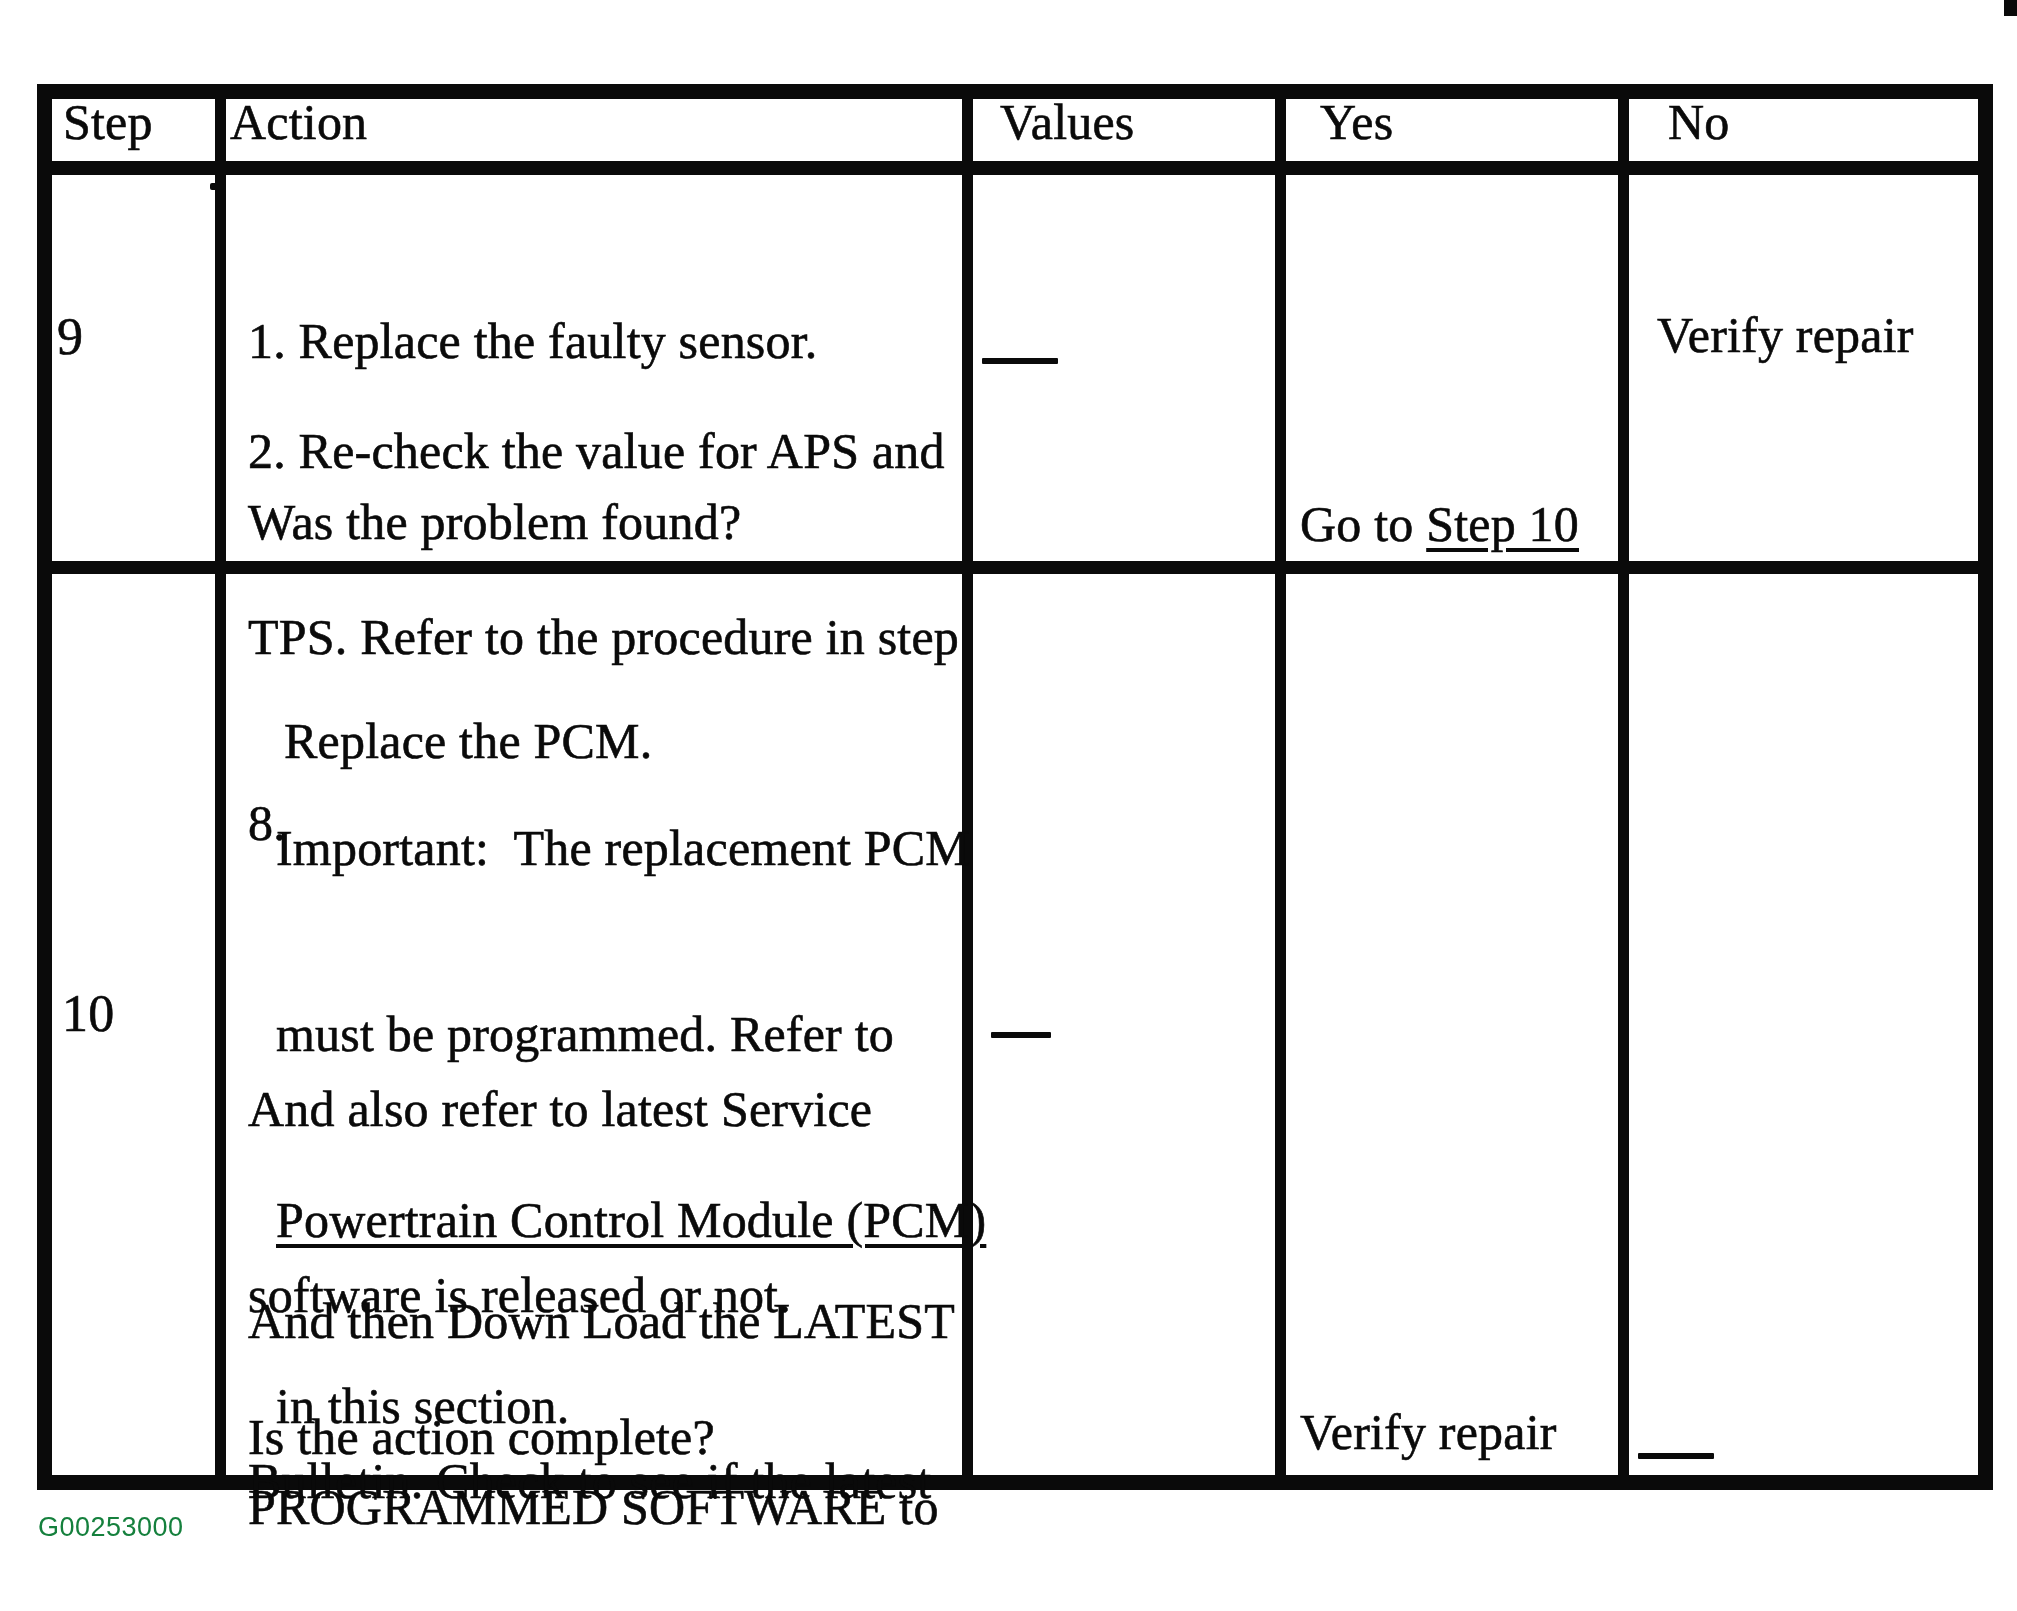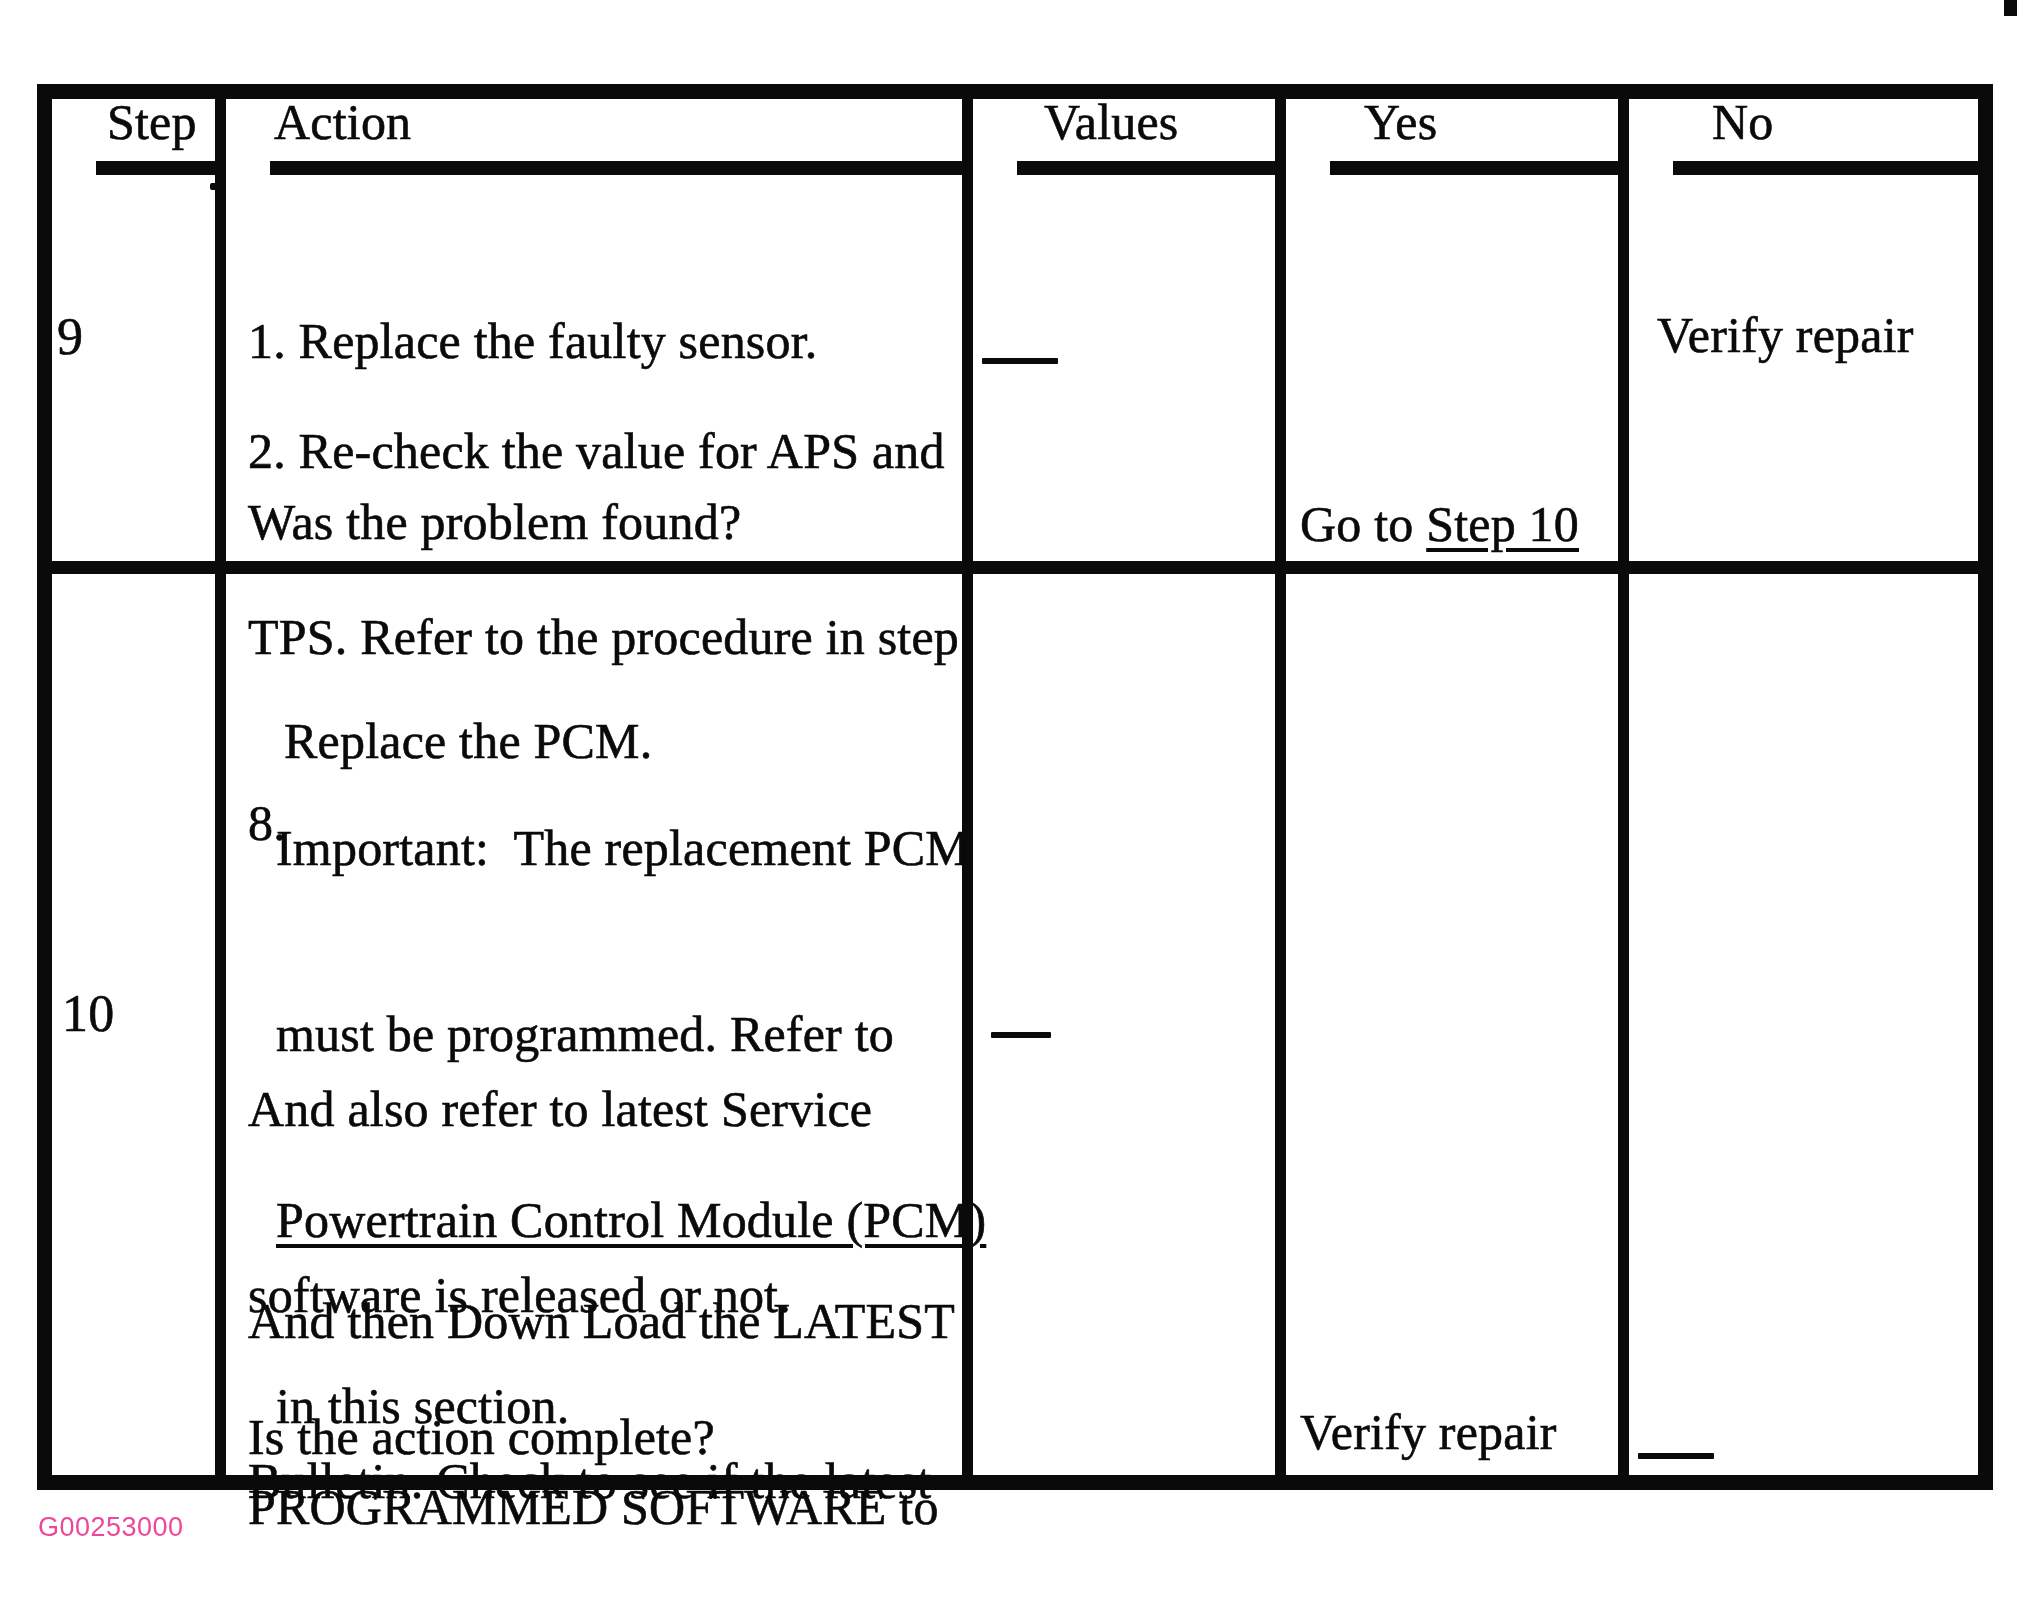--- a/index.html
+++ b/index.html
@@ -14,21 +14,21 @@
   
   .doc-table{
     position:absolute;left:37px;top:84px;width:1956px;height:1406px;
     box-sizing:border-box;border:15px solid #0a0a0a;background:#ffffff;
     display:grid;
     grid-template-columns:174px 747px 313px 343px 349px;
     grid-template-rows:76px 399px 901px;
   }
   .cell{position:relative;box-sizing:border-box;}
   .vline{border-right:11px solid #0a0a0a;}
-  .hb{border-bottom:14px solid #0a0a0a;margin-left:44px;}   
+  .hb{border-bottom:14px solid #0a0a0a;}   
   .rb{border-bottom:13px solid #0a0a0a;}   
 
   
   .txt{
     position:absolute;font-size:50px;line-height:62px;white-space:pre;
     -webkit-text-stroke:0.6px #0a0a0a;letter-spacing:0.2px;
   }
   .para .line{white-space:pre;}
   .head{font-size:50px;}
   .stepnum{font-size:52px;}
@@ -38,21 +38,21 @@
     text-underline-offset:7px;
   }
 
   
   .dash{position:absolute;height:6px;background:#0a0a0a;border-radius:1px;}
 
   
   .figure-id{
     position:absolute;left:38px;top:1512px;
     font-family:"Liberation Sans", sans-serif;
-    font-size:27px;letter-spacing:0.5px;color:#ec4899;
+    font-size:27px;letter-spacing:0.5px;color:#15803d;
   }
 
   
   .artifact{position:absolute;background:#0a0a0a;}
   .artifact.corner{left:2004px;top:0;width:13px;height:16px;}
   .artifact.tick{left:210px;top:183px;width:14px;height:7px;border-radius:2px;}
 </style>
 </head>
 <body>
 

